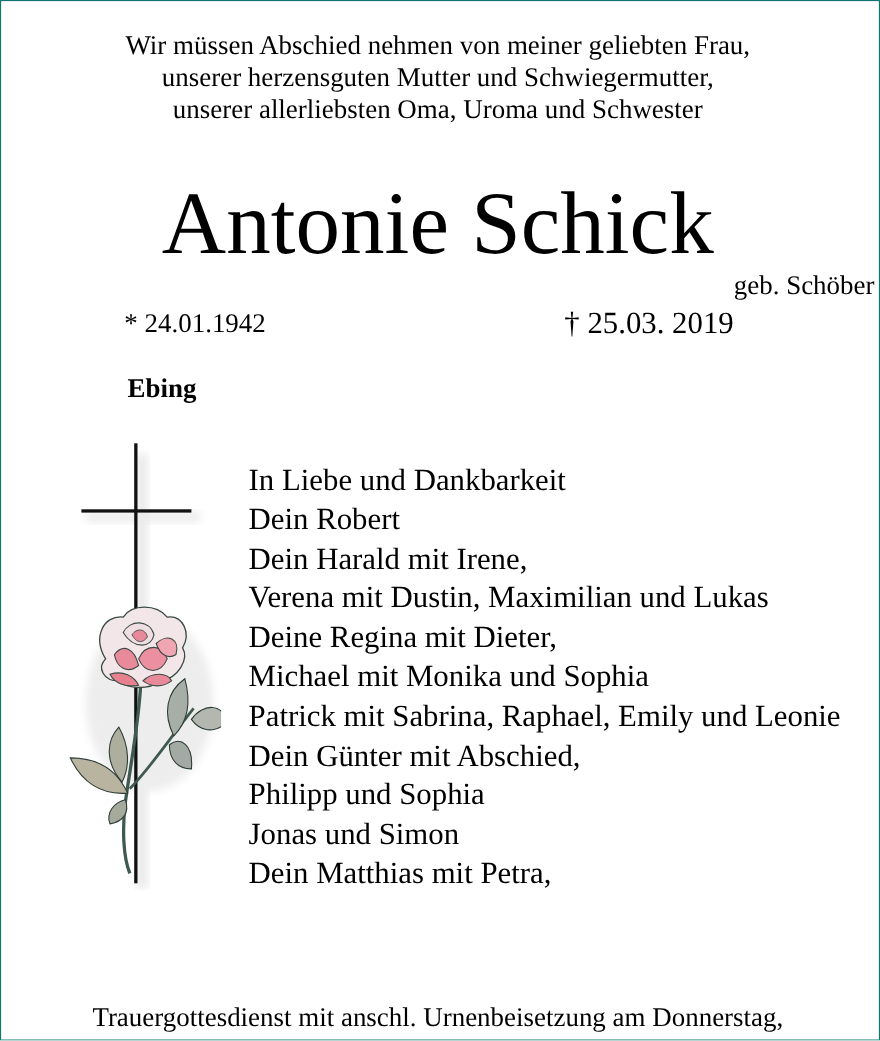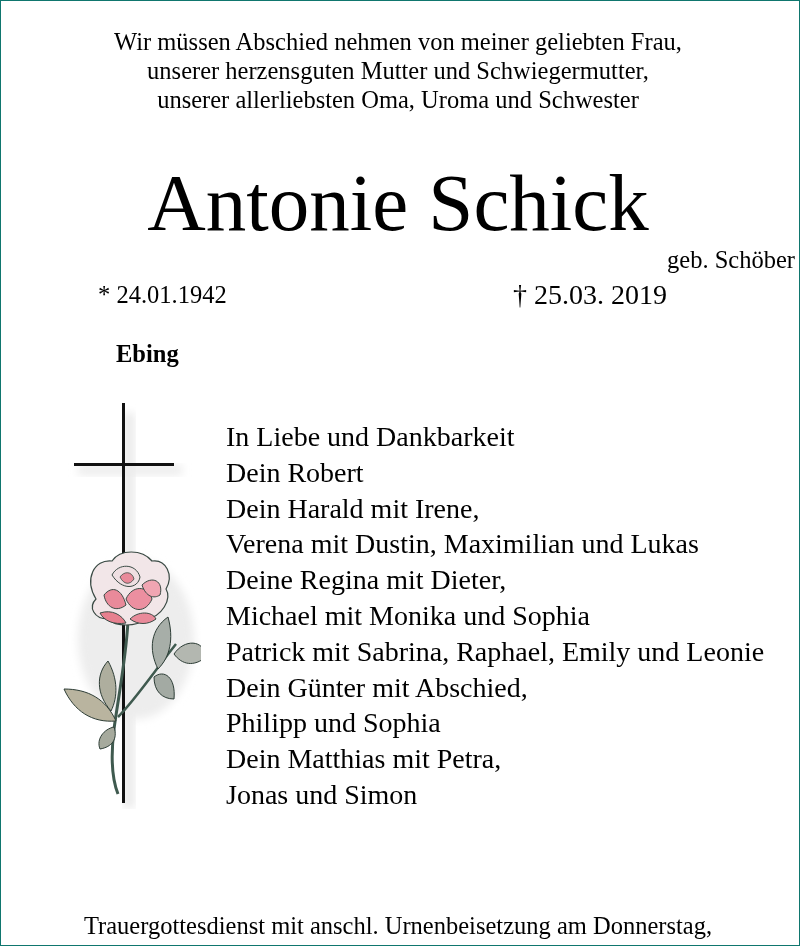--- a/index.html
+++ b/index.html
@@ -8,21 +8,21 @@
     position:relative; box-sizing:border-box; width:800px; height:946px;
     border:1px solid #0f766e; background:#fff;
     font-family:"Liberation Serif", "DejaVu Serif", serif; color:#000;
   }
   .intro { position:absolute; top:26px; left:0; width:794px; text-align:center;
     font-size:24.5px; line-height:29px; }
   .name { position:absolute; top:140px; left:0; width:794px; text-align:center;
     font-size:81px; line-height:100px; letter-spacing:0px;margin-top:12px; }
   .nee { position:absolute; top:244px; left:0; width:794px; text-align:right;
     font-size:24.5px; line-height:30px; }
-  .born { position:absolute; top:279px; left:97px; font-size:24.5px; line-height:30px; }
+  .born { position:absolute; top:279px; left:112px; font-size:24.5px; line-height:30px; }
   .died { position:absolute; top:279px; left:512px; font-size:28px; line-height:30px; }
   .place { position:absolute; top:338px; left:115px; font-size:24.5px; line-height:30px; font-weight:bold; }
   .emblem { position:absolute; left:55px; top:398px; width:145px; height:410px; }
   .mourners { position:absolute; top:418px; left:225px; font-size:28px; line-height:35.8px; }
   .mourners .line { white-space:nowrap; }
   .mourners .line.bold { font-weight:normal; }
   .service { position:absolute; top:852px; left:0; width:794px; text-align:center;
     font-size:24.5px; line-height:29px; white-space:pre; }
 </style>
 </head>
@@ -81,22 +81,22 @@
   <div class="mourners">
     <div class="line">In Liebe und Dankbarkeit</div>
     <div class="line bold">Dein Robert</div>
     <div class="line bold">Dein Harald mit Irene,</div>
     <div class="line">Verena mit Dustin, Maximilian und Lukas</div>
     <div class="line bold">Deine Regina mit Dieter,</div>
     <div class="line">Michael mit Monika und Sophia</div>
     <div class="line">Patrick mit Sabrina, Raphael, Emily und Leonie</div>
     <div class="line bold">Dein Günter mit Abschied,</div>
     <div class="line">Philipp und Sophia</div>
+    <div class="line">Jonas und Simon</div>
     <div class="line bold">Dein Matthias mit Petra,</div>
-    <div class="line">Jonas und Simon</div>
   </div>
 
   <div class="service">
     <div>Trauergottesdienst mit anschl. Urnenbeisetzung am Donnerstag,</div>
     
   </div>
 
 </div>
 
 </body></html>

